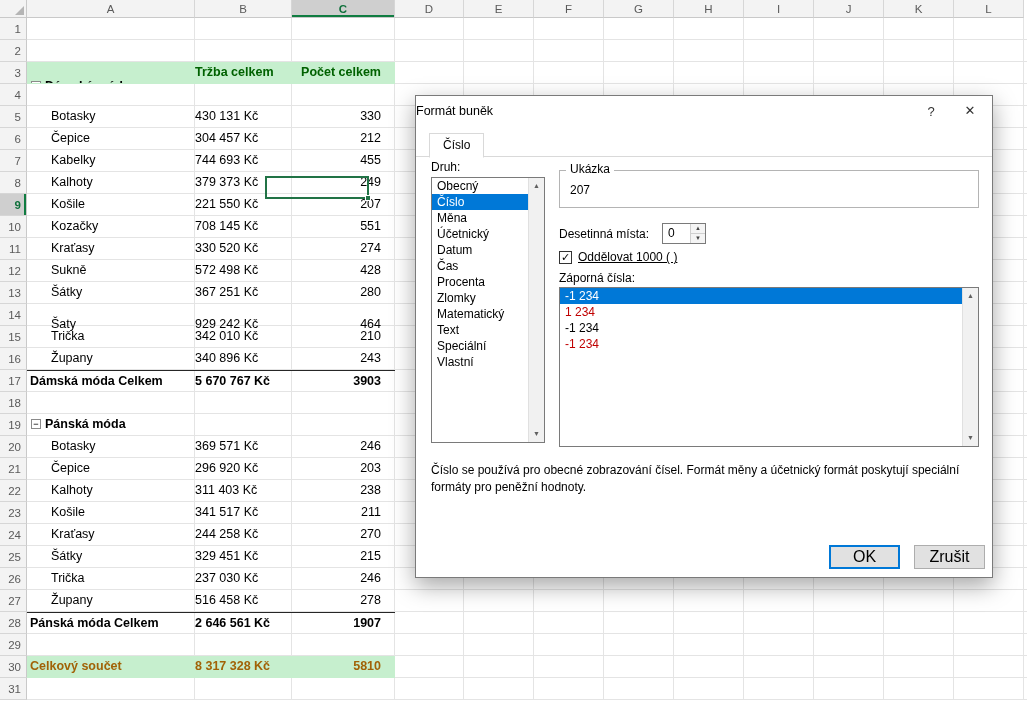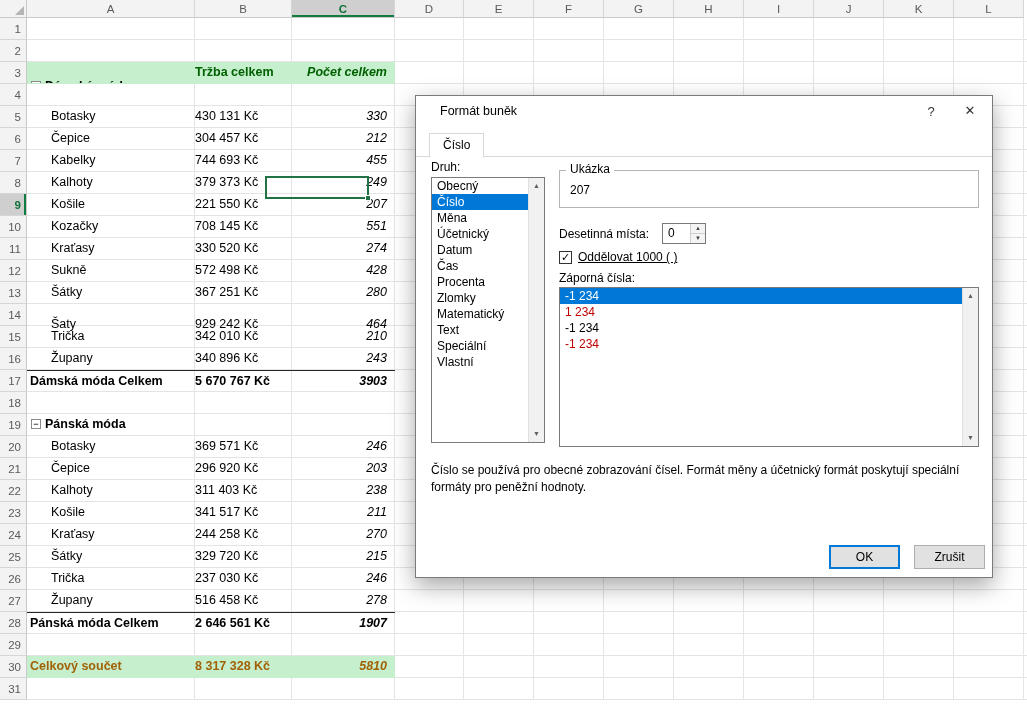--- a/index.html
+++ b/index.html
@@ -32,21 +32,21 @@
   #cells { position:absolute; left:27px; top:18px; right:0; bottom:0;
     background-image: repeating-linear-gradient(to bottom,
       transparent 0px, transparent 21px, #E4E4E4 21px, #E4E4E4 22px);
     background-size:100% 682px; background-repeat:no-repeat; }
   .vline { position:absolute; top:0; height:682px; width:1px; background:#E4E4E4; }
 
   .s-row { position:absolute; left:0; width:368px; height:22px; display:flex; z-index:2; }
   .cell { height:22px; line-height:21px; overflow:hidden; white-space:nowrap; }
   .cA { width:168px; padding-left:3px; }
   .cB { width:97px; text-align:left; padding-right:4px; }
-  .cC { width:103px; text-align:right; padding-right:8px;font-style:italic; }
+  .cC { width:103px; text-align:right; padding-right:14px; }
 
   .r-header_band .cell { background:#C6EFCE; color:#006100; font-weight:bold; }
   .r-group .cA { font-weight:bold; }
   .r-item .cA { padding-left:24px; }
   .r-subtotal { border-top:1px solid #262626; }
   .r-subtotal .cell { font-weight:bold; }
   .r-grand .cell { background:#C6EFCE; color:#a16207; font-weight:bold; }
 
   .collapse { display:inline-block; width:10px; height:10px; line-height:8px;
     border:1px solid #8A8A8A; background:#fff; color:#444; font-size:9px;
@@ -55,21 +55,21 @@
   #sel-box { position:absolute; left:265px; top:176px; width:104px; height:23px;
     border:2px solid #217346; z-index:5; pointer-events:none; }
   #sel-box .handle { position:absolute; right:-4px; bottom:-4px; width:6px; height:6px;
     background:#217346; border:1px solid #fff; }
 
   
   #dialog { position:absolute; left:415px; top:95px; width:578px; height:483px;
     background:#fff; border:1px solid #7A7A7A; z-index:50; font-size:12px;
     box-shadow: 0 8px 22px rgba(0,0,0,0.35); }
   .dlg-titlebar { height:30px; display:flex; align-items:center; }
-  .dlg-title { padding-left:24px; font-size:12.5px; color:#000; }
+  .dlg-title { padding-left:0; font-size:12.5px; color:#000; }
   .dlg-help { margin-left:auto; width:34px; text-align:center; color:#333; font-size:13px; cursor:default; }
   .dlg-close { width:44px; height:30px; line-height:30px; text-align:center; color:#333; font-size:13px; cursor:default; }
 
   .dlg-tabstrip { margin-top:6px; height:25px; border-bottom:1px solid #D9D9D9; padding-left:13px; }
   .dlg-tab { display:inline-block; padding:4px 13px 5px 13px; background:#fff;
     border:1px solid #D9D9D9; border-bottom:1px solid #fff; position:relative; top:1px; }
 
   .dlg-body { position:absolute; left:0; top:62px; right:0; bottom:0; }
   .lbl { position:absolute; color:#000; }
 
@@ -105,21 +105,21 @@
   .spin-btns div:first-child { border-bottom:1px solid #CFCFCF; }
 
   #chk-row { position:absolute; left:143px; top:92px; display:flex; align-items:center; }
   #chk-box { width:13px; height:13px; border:1px solid #333; background:#fff;
     font-size:11px; line-height:11px; text-align:center; color:#000; }
   #chk-label { margin-left:6px;text-decoration:underline; }
 
   #dlg-desc { position:absolute; left:15px; top:304px; width:548px; line-height:1.45; color:#000; }
 
   .dlg-buttons { position:absolute; right:7px; bottom:8px; display:flex; gap:14px; }
-  .btn { width:71px; height:24px; font-size:12px; text-align:center; line-height:20px;
+  .btn { width:71px; height:24px; font-size:16px; text-align:center; line-height:20px;
     background:#E1E1E1; cursor:default; font-family:inherit; }
   #btn-ok { border:2px solid #0078D7; }
   #btn-cancel { border:1px solid #ADADAD; line-height:22px; }
 </style>
 </head>
 <body>
 
 <div id="corner">
   <div class="tri"></div>
 </div>
@@ -283,21 +283,21 @@
       <div class="cell cB">341 517 Kč</div>
       <div class="cell cC">211</div>
     </div>
     <div class="s-row r-item" style="top: 506px;">
       <div class="cell cA">Kraťasy</div>
       <div class="cell cB">244 258 Kč</div>
       <div class="cell cC">270</div>
     </div>
     <div class="s-row r-item" style="top: 528px;">
       <div class="cell cA">Šátky</div>
-      <div class="cell cB">329 720 Kč</div>
+      <div class="cell cB">329 451 Kč</div>
       <div class="cell cC">215</div>
     </div>
     <div class="s-row r-item" style="top: 550px;">
       <div class="cell cA">Trička</div>
       <div class="cell cB">237 030 Kč</div>
       <div class="cell cC">246</div>
     </div>
     <div class="s-row r-item" style="top: 572px;">
       <div class="cell cA">Župany</div>
       <div class="cell cB">516 458 Kč</div>

